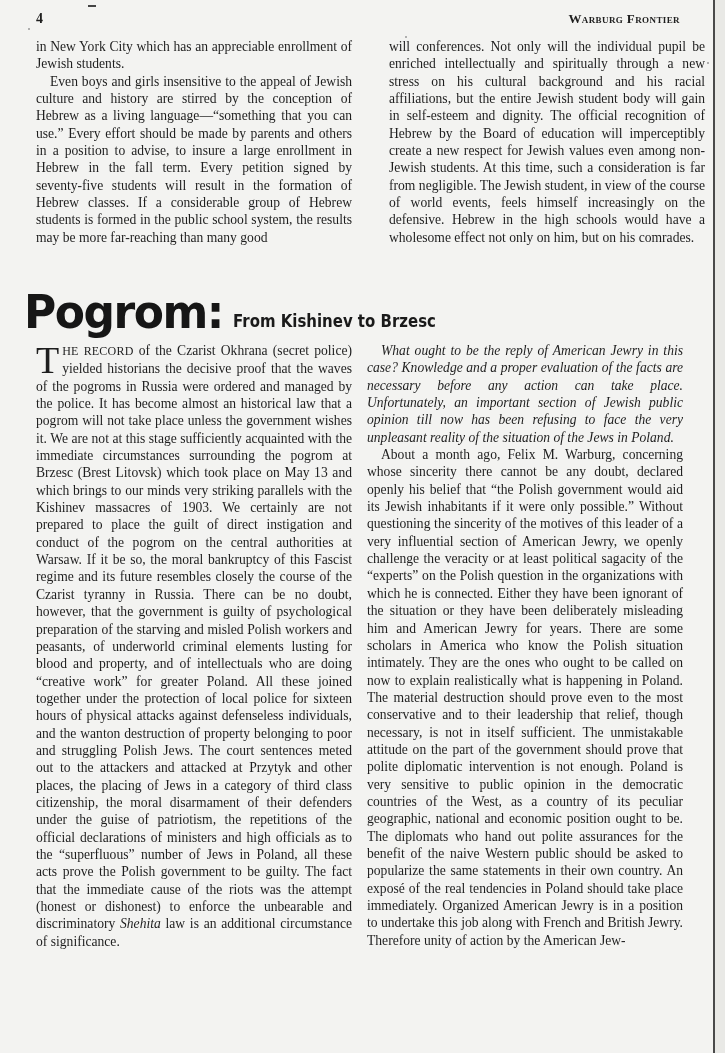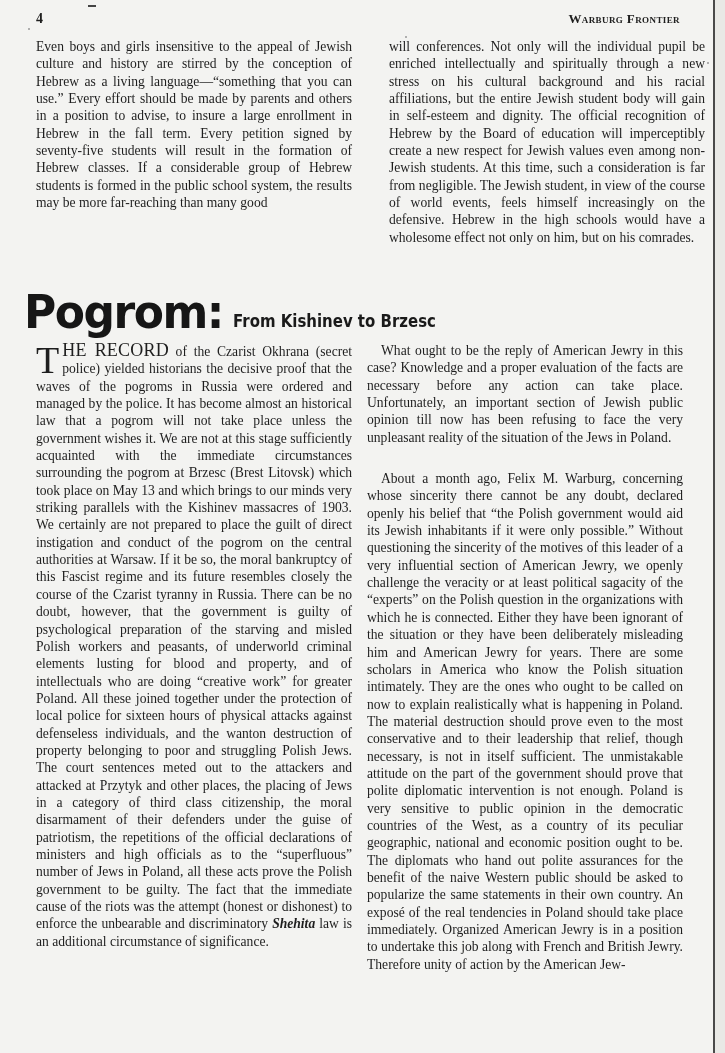--- a/index.html
+++ b/index.html
@@ -31,22 +31,22 @@
     }
     .col {
       position: absolute;
       width: 316px;
       font-size: 13.6px;
       line-height: 17.35px;
       text-align: justify;
       hyphens: none;
     }
     .col p { margin: 0; }
-    .col p + p { margin-top: 24px; text-indent: 14px; }
-    .col p.indent { text-indent: 14px; }
+    .col p + p { margin-top: 0; text-indent: 14px; }
+    .col p.indent { text-indent: 14px; font-style: italic; }
     .col-left-top { left: 36px; top: 38px; }
     .col-right-top { left: 389px; top: 38px; }
     .col-left-main { left: 36px; top: 342px; }
     .col-right-main { left: 367px; top: 342px; }
     .title-block {
       position: absolute; left: 24px; top: 286px;
       white-space: nowrap;
     }
     .title-main {
       font-family: "DejaVu Sans", "Liberation Sans", sans-serif;
@@ -65,37 +65,38 @@
       display: inline-block;
       transform: scaleX(0.88);
       transform-origin: left center;
     }
     .drop-cap {
       float: left;
       font-size: 38px; line-height: 30px;
       margin: 3px 3px 0 0;
       font-family: "Liberation Serif", serif;
     }
-    .lead-caps { font-size: 18px; letter-spacing: 0.2px; }
-    em { font-style: italic; font-weight: bold; }
+    .lead-caps { font-size: 12px; letter-spacing: 0.2px; }
+    em { font-style: italic; }
     .speck {
       position: absolute; width: 2px; height: 2px; background: #999; border-radius: 1px;
     }
   </style>
 </head>
 <body>
 
 <div class="page-beyond"></div>
 <div class="page-edge"></div>
 <div class="top-mark"></div>
 
 <div class="page-number">4</div>
 <div class="running-head">Warburg Frontier</div>
 
 <div class="col col-left-top">
+  <p>in New York City which has an appreciable enrollment of Jewish students.</p>
   <p>Even boys and girls insensitive to the appeal of Jewish culture and history are stirred by the conception of Hebrew as a living language—“something that you can use.”  Every effort should be made by parents and others in a position to advise, to insure a large enrollment in Hebrew in the fall term.  Every petition signed by seventy-five students will result in the formation of Hebrew classes.  If a considerable group of Hebrew students is formed in the public school system, the results may be more far-reaching than many good</p>
 </div>
 
 <div class="col col-right-top">
   <p>will conferences.  Not only will the individual pupil be enriched intellectually and spiritually through a new stress on his cultural background and his racial affiliations, but the entire Jewish student body will gain in self-esteem and dignity.  The official recognition of Hebrew by the Board of education will imperceptibly create a new respect for Jewish values even among non-Jewish students.  At this time, such a consideration is far from negligible.  The Jewish student, in view of the course of world events, feels himself increasingly on the defensive.  Hebrew in the high schools would have a wholesome effect not only on him, but on his comrades.</p>
 </div>
 
 <div class="title-block">
   <span class="title-main">Pogrom:</span>
   <span class="title-sub">From Kishinev to Brzesc</span>

